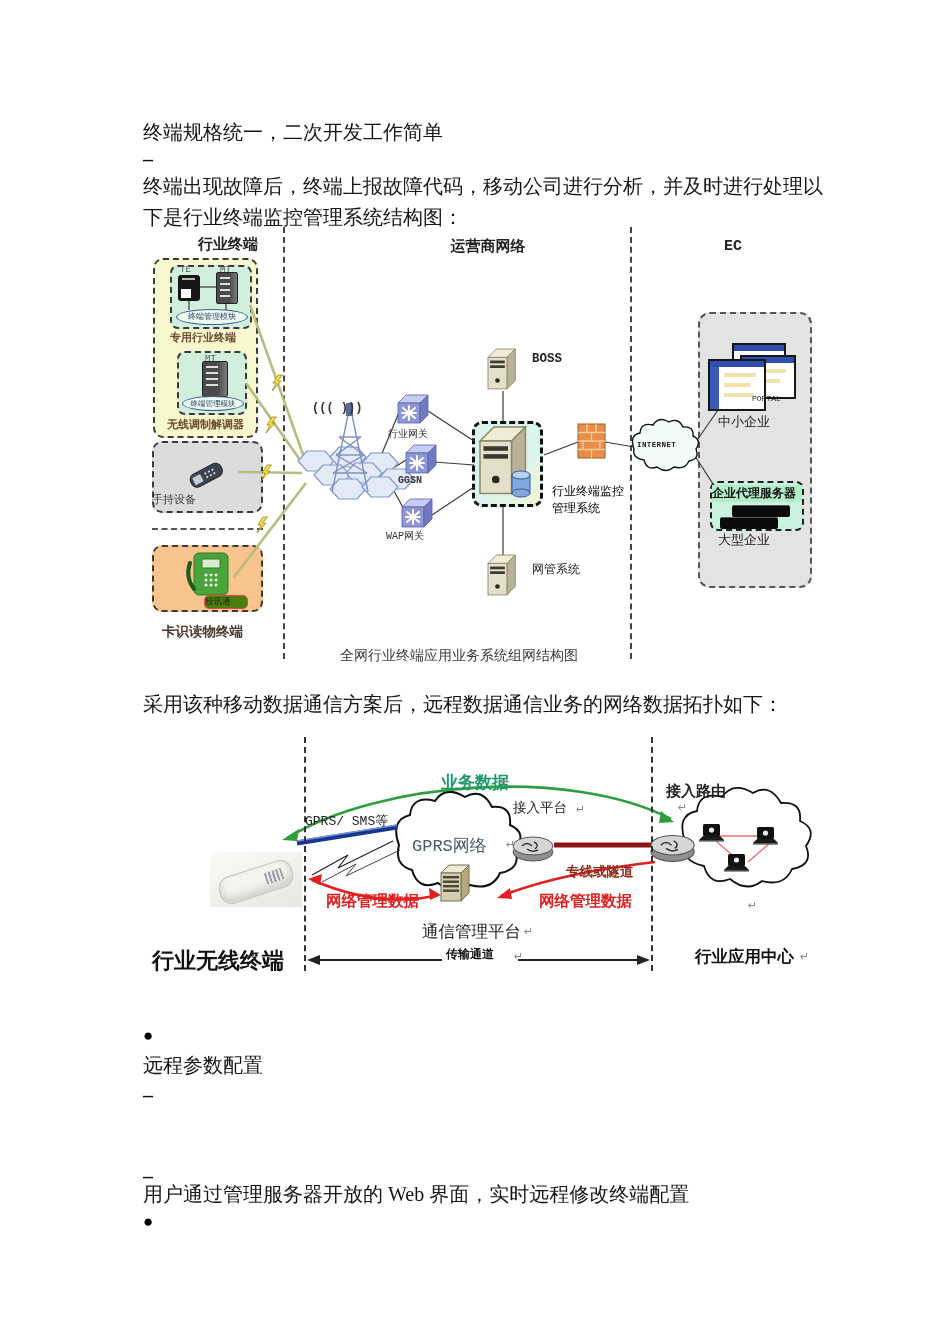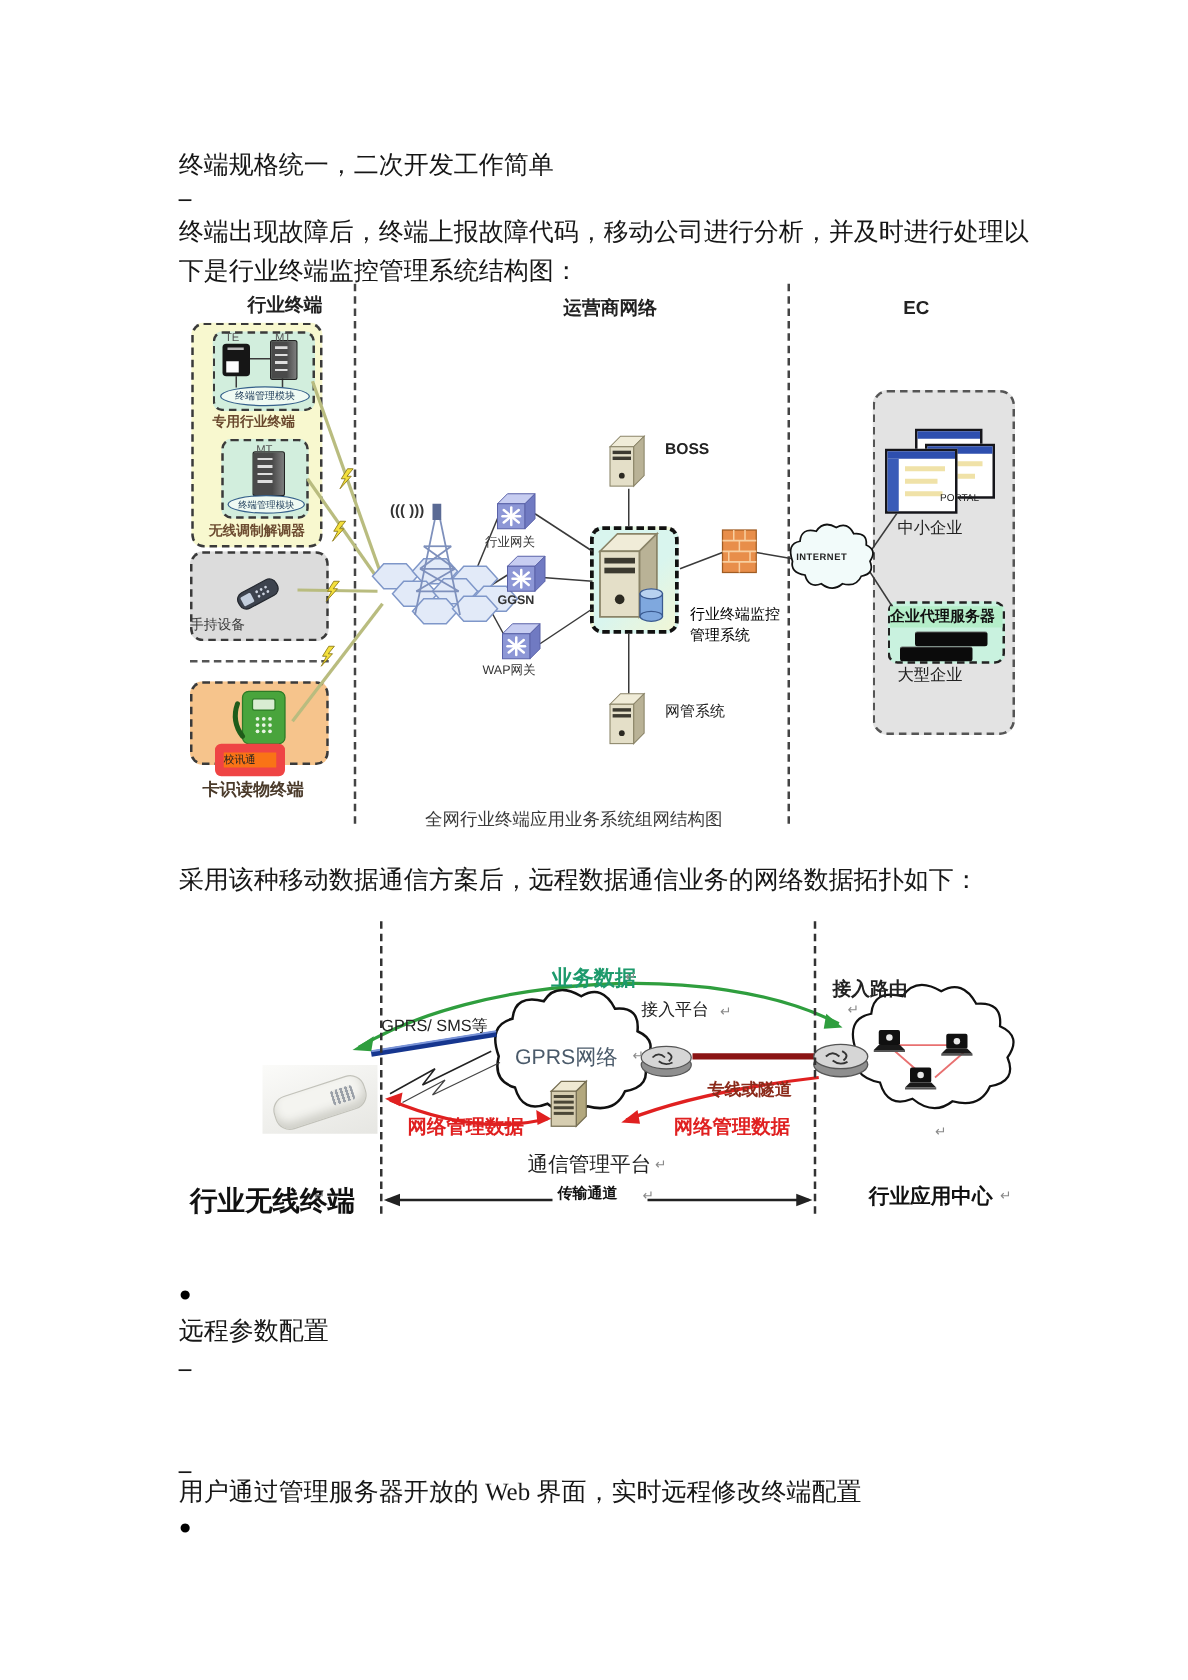--- a/index.html
+++ b/index.html
@@ -1,21 +1,21 @@
 <!DOCTYPE html>
 <html><head>
 <meta charset="utf-8">
 <style>
   html,body{margin:0;padding:0;background:#ffffff;}
   .page{position:relative;width:950px;height:1344px;background:#fff;overflow:hidden;
         font-family:"Liberation Serif",serif;}
   .txt{position:absolute;font-size:20px;line-height:31px;color:#161616;}
   .dash{font-weight:bold;font-size:20px;}
   .bullet{position:absolute;font-size:17px;color:#000;}
-  .lbl{position:absolute;font-family:Liberation Sans, sans-serif;color:#222;white-space:nowrap;}
+  .lbl{position:absolute;font-family:Liberation Mono, monospace;color:#222;white-space:nowrap;}
   .ctr{text-align:left;white-space:normal;}
   
   .dgm{position:absolute;}
   .dgm svg{position:absolute;left:0;top:0;}
   
   .dbox{position:absolute;border:2px dashed #3a3a3a;border-radius:10px;box-sizing:border-box;}
   .yellowbox{background:#f8f8cf;}
   .greenbox{background:#d2eedd;border-radius:8px;border-width:2px;}
   .graybox{background:#dcdcdc;}
   .orangebox{background:#f6c48c;}
@@ -263,21 +263,21 @@
     <div class="lbl" style="left:40px;top:40px;font-size:9px;color:#555">TE</div>
     <div class="lbl" style="left:80px;top:40px;font-size:9px;color:#555">MT</div>
     <div class="oval" style="left:36px;top:84px;width:70px;height:14px;font-size:8px;line-height:14px">终端管理模块</div>
     <div class="lbl ctr" style="left:30px;top:105px;width:82px;font-size:11px;color:#6b4a2f;font-weight:bold">专用行业终端</div>
 
     <div class="lbl" style="left:65px;top:129px;font-size:9px;color:#555">MT</div>
     <div class="oval" style="left:42px;top:171px;width:60px;height:13px;font-size:7.5px;line-height:13px">终端管理模块</div>
     <div class="lbl ctr" style="left:27px;top:192px;width:90px;font-size:11px;color:#6b4a2f;font-weight:bold">无线调制解调器</div>
 
     <div class="lbl ctr" style="left:12px;top:267px;width:111px;font-size:11px;color:#3a3a3a">手持设备</div>
-    <div class="lbl ctr" style="left:32px;top:370px;width:42px;font-size:8.5px;background:#f97316;border-radius:5px;border:7px solid #ef4444">校讯通</div>
+    <div class="lbl ctr" style="left:64px;top:370px;width:42px;font-size:8.5px;background:#4d7c0f;border-radius:5px;border:1px solid #ef4444">校讯通</div>
     <div class="lbl ctr" style="left:22px;top:398px;width:100px;font-size:13.5px;color:#4a3a2a;font-weight:bold">卡识读物终端</div>
 
     <div class="lbl ctr" style="left:172px;top:176px;width:74px;font-size:12px;font-weight:bold;color:#333">((( )))</div>
     <div class="lbl ctr" style="left:248px;top:202px;width:52px;font-size:10px;color:#333">行业网关</div>
     <div class="lbl ctr" style="left:258px;top:250px;width:48px;font-size:10px;font-weight:bold;color:#333">GGSN</div>
     <div class="lbl ctr" style="left:246px;top:304px;width:60px;font-size:10px;color:#333">WAP网关</div>
     <div class="lbl" style="left:392px;top:127px;font-size:12.5px;font-weight:bold;color:#222">BOSS</div>
     <div class="lbl ctr" style="left:412px;top:258px;width:90px;font-size:12px;color:#000000">
       <span>行业终端监控</span><br>
       <span>管理系统</span>

